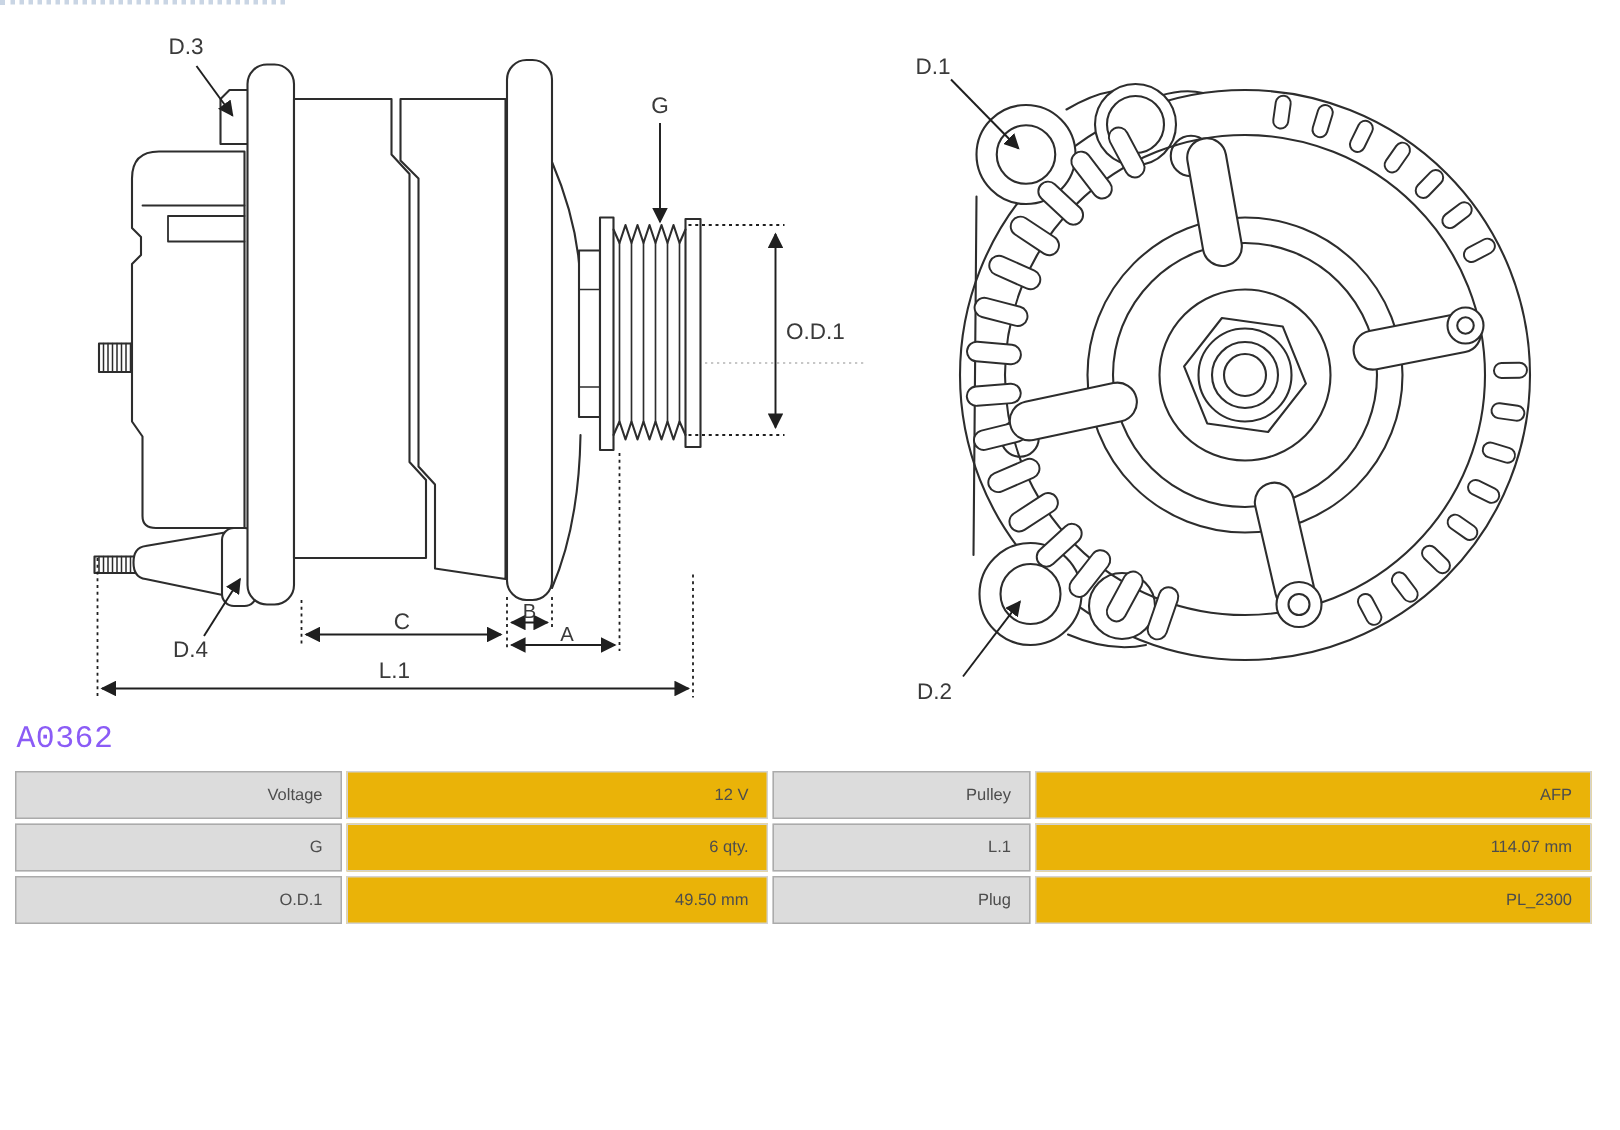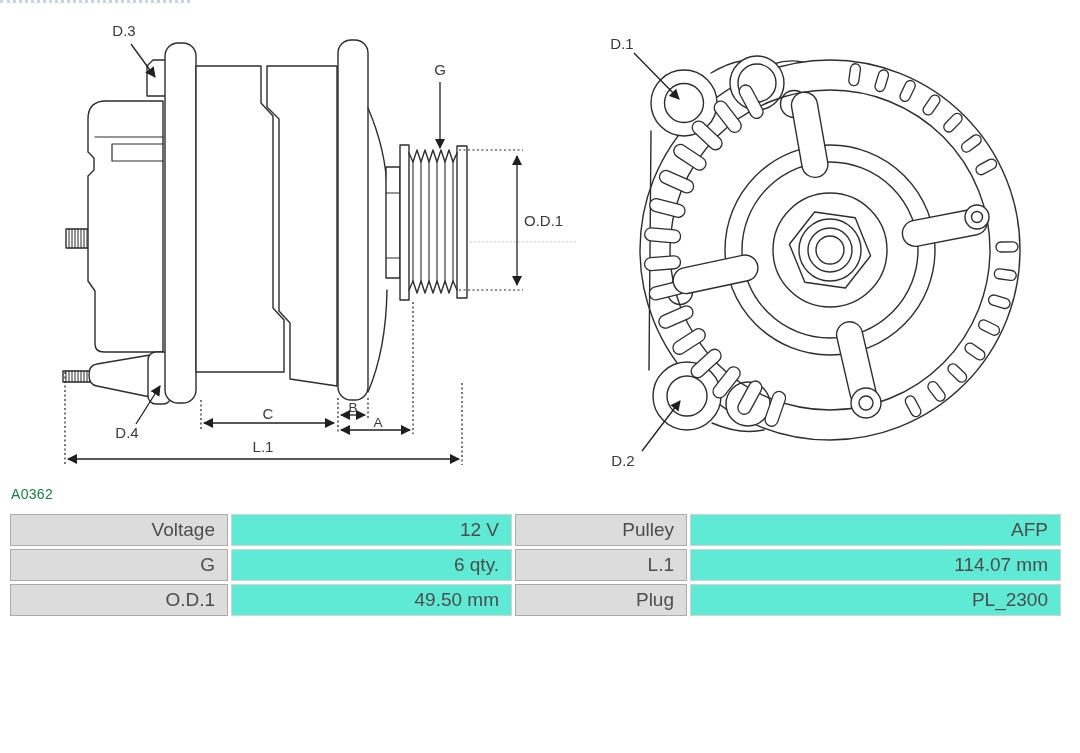--- a/index.html
+++ b/index.html
@@ -1,25 +1,25 @@
 <!DOCTYPE html>
 <html><head>
 <meta charset="utf-8">
 <style>
   html,body{margin:0;padding:0;background:#fff;}
   body{width:1080px;height:753px;overflow:hidden;font-family:"Liberation Sans",sans-serif;position:relative;}
   .top-artifact{position:absolute;left:0;top:0;width:190px;height:0;border-top:3px dotted #b7c7dc;opacity:.75;}
   svg text{font-family:"Liberation Sans",sans-serif;fill:#3a3a3a;}
   .diagram{display:block;}
-  .part-number{color:#15803d;font-size:14px;line-height:24px;margin:4px 0 5px 11px;letter-spacing:.3px;}
+  .part-number{color:#8b5cf6;font-size:21px;line-height:24px;margin:4px 0 5px 11px;letter-spacing:.3px;font-family:Liberation Mono, monospace;}
   table.spec{border-collapse:separate;border-spacing:3px;margin-left:7px;table-layout:fixed;width:1057px;}
-  table.spec td{font-size:19px;color:#4d4d4d;text-align:right;padding:4px 12px;height:22px;line-height:20px;
+  table.spec td{font-size:11px;color:#4d4d4d;text-align:right;padding:4px 12px;height:22px;line-height:20px;
     white-space:nowrap;overflow:hidden;}
   td.lbl{background:#dcdcdc;border:1px solid #ababab;}
-  td.val{background:#5eead4;border:1px solid #d2d2d2;}
+  td.val{background:#eab308;border:1px solid #d2d2d2;}
   col.c1{width:218px}col.c2{width:281px}col.c3{width:172px}col.c4{width:371px}
 </style>
 </head>
 <body>
 
 <div class="top-artifact"></div>
 
 <svg class="diagram" width="1080" height="478" viewBox="0 0 1080 478">
   <defs>
     <marker id="arr" viewBox="0 0 10 10" refX="9" refY="5" markerWidth="8" markerHeight="8" orient="auto-start-reverse">

